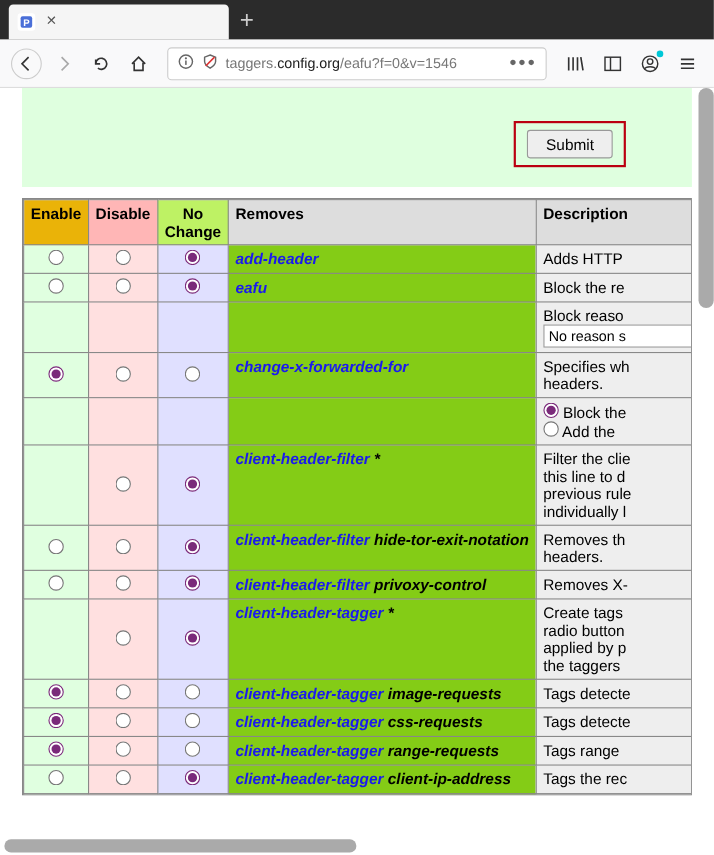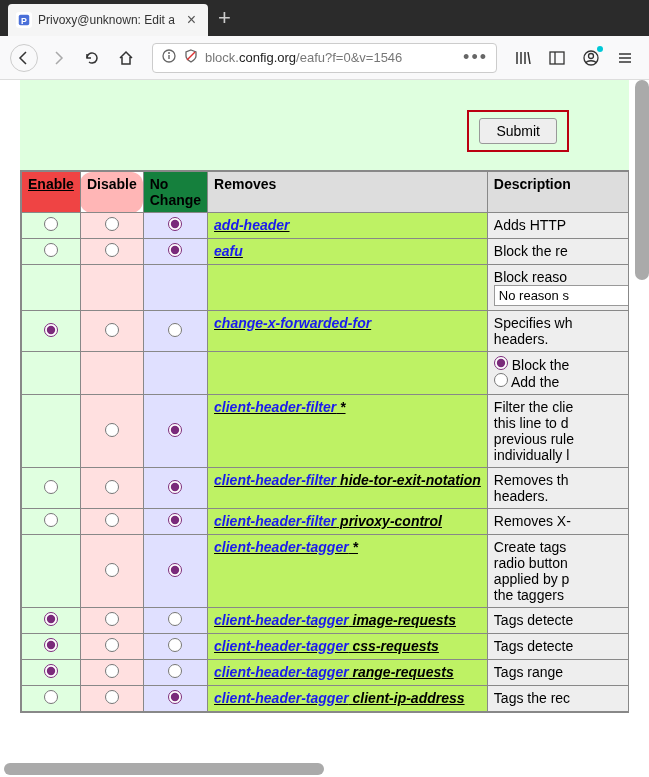--- a/index.html
+++ b/index.html
@@ -25,35 +25,35 @@
     .urlbar-text { flex: 1; font-size: 13px; color: #777; overflow: hidden; white-space: nowrap; }
     .urlbar-text .domain { color: #222; }
     .urlbar-dots { color: #666; font-size: 18px; letter-spacing: 2px; }
     .toolbar-icon { width: 28px; height: 28px; display: flex; align-items: center; justify-content: center; cursor: pointer; position: relative; }
     .toolbar-icon svg { width: 18px; height: 18px; }
     .notif-dot { position: absolute; top: 2px; right: 2px; width: 6px; height: 6px; background: #00c8d7; border-radius: 50%; }
     
     
     .content-wrapper { position: relative; height: 697px; overflow: hidden; }
     .content { padding: 0 20px; overflow: auto; height: 100%; }
-    .green-panel { background: #dfffdf; padding: 20px; position: relative; min-height: 90px; }
+    .green-panel { background: #dfffdf; padding: 20px; margin-bottom: 10px; position: relative; min-height: 90px; }
     .submit-area { position: absolute; right: 60px; bottom: 18px; border: 2px solid #bb0011; padding: 6px 10px; }
     .submit-btn { background: #eee; border: 1px solid #999; border-radius: 3px; padding: 4px 16px; font-size: 14px; cursor: pointer; }
     
     .table-wrap { border: 1px solid #888; overflow-x: auto; }
     table { border-collapse: collapse; width: 100%; }
     th, td { border: 1px solid #888; padding: 4px 6px; text-align: left; vertical-align: top; }
     th { background: #ddd; font-weight: bold; }
-    th.enable { background: #ef4444; text-align: center; text-decoration: underline; }
-    th.disable { background: #ffb6b6; text-align: center; border-radius: 12px; }
-    th.nochange { background: #15803d; text-align: left; }
+    th.enable { background: #eab308; text-align: center; }
+    th.disable { background: #ffb6b6; text-align: center; }
+    th.nochange { background: #bef264; text-align: center; }
     td.enable { background: #e0ffe0; text-align: center; vertical-align: middle; }
     td.disable { background: #ffe0e0; text-align: center; vertical-align: middle; }
     td.nochange { background: #e0e0ff; text-align: center; vertical-align: middle; }
-    td.action { background: #bef264; white-space: nowrap; text-decoration: underline; }
+    td.action { background: #84cc16; white-space: nowrap; }
     td.desc { background: #eee; white-space: nowrap; }
     td.action a { color: #1a1aee; font-style: italic; font-weight: bold; text-decoration: none; }
     td.action .suffix { font-weight: bold; font-style: italic; }
     
     input[type="radio"] { width: 14px; height: 14px; accent-color: #7a2a7a; }
     input[type="text"] { border: 1px solid #999; padding: 2px 4px; font-size: 13px; }
     
     .vscroll { position: absolute; right: 0; top: 0; width: 14px; height: 200px; background: #aaa; border-radius: 7px; }
     .hscroll { position: absolute; left: 4px; bottom: 2px; width: 320px; height: 12px; background: #aaa; border-radius: 6px; }
   </style>
@@ -61,21 +61,20 @@
 <body>
 
 <div class="titlebar">
   <div class="tab">
     <span class="tab-icon">
       <svg viewBox="0 0 16 16">
           <rect x="2" y="2" width="12" height="12" rx="2" fill="#4a6fd8"></rect>
           <text x="8" y="12" text-anchor="middle" fill="#fff" font-size="10" font-weight="bold">P</text>
         </svg>
     </span>
-    <span class="tab-title">Privoxy@unknown: Edit a</span>
     <span class="tab-close">×</span>
   </div>
   <span class="new-tab">+</span>
 </div>
 
 <div class="browser-toolbar">
   <div class="nav-btn active">
     <svg viewBox="0 0 16 16">
         <path d="M10 2 L4 8 L10 14" stroke="#333" stroke-width="1.5" fill="none"></path>
       </svg>
@@ -104,21 +103,21 @@
           <rect x="7.3" y="7" width="1.4" height="4" fill="#666"></rect>
         </svg>
     </span>
     <span class="urlbar-icon">
       <svg width="16" height="16" viewBox="0 0 16 16">
           <path d="M8 2 L13 4 L13 8 C13 11 8 14 8 14 C8 14 3 11 3 8 L3 4 Z" stroke="#666" stroke-width="1.3" fill="none"></path>
           <line x1="4" y1="12" x2="12" y2="4" stroke="#d33" stroke-width="1.5"></line>
         </svg>
     </span>
     <span class="urlbar-text">
-      <span>block.</span><span class="domain">config.org</span><span>/eafu?f=0&amp;v=1546</span>
+      <span>taggers.</span><span class="domain">config.org</span><span>/eafu?f=0&amp;v=1546</span>
     </span>
     <span class="urlbar-dots">•••</span>
   </div>
   <div class="toolbar-icon">
     <svg viewBox="0 0 18 18">
         <path d="M3 3v12M7 3v12M11 3v12M14 3l2 12" stroke="#333" stroke-width="1.5"></path>
       </svg>
   </div>
   <div class="toolbar-icon">
     <svg viewBox="0 0 18 18">

